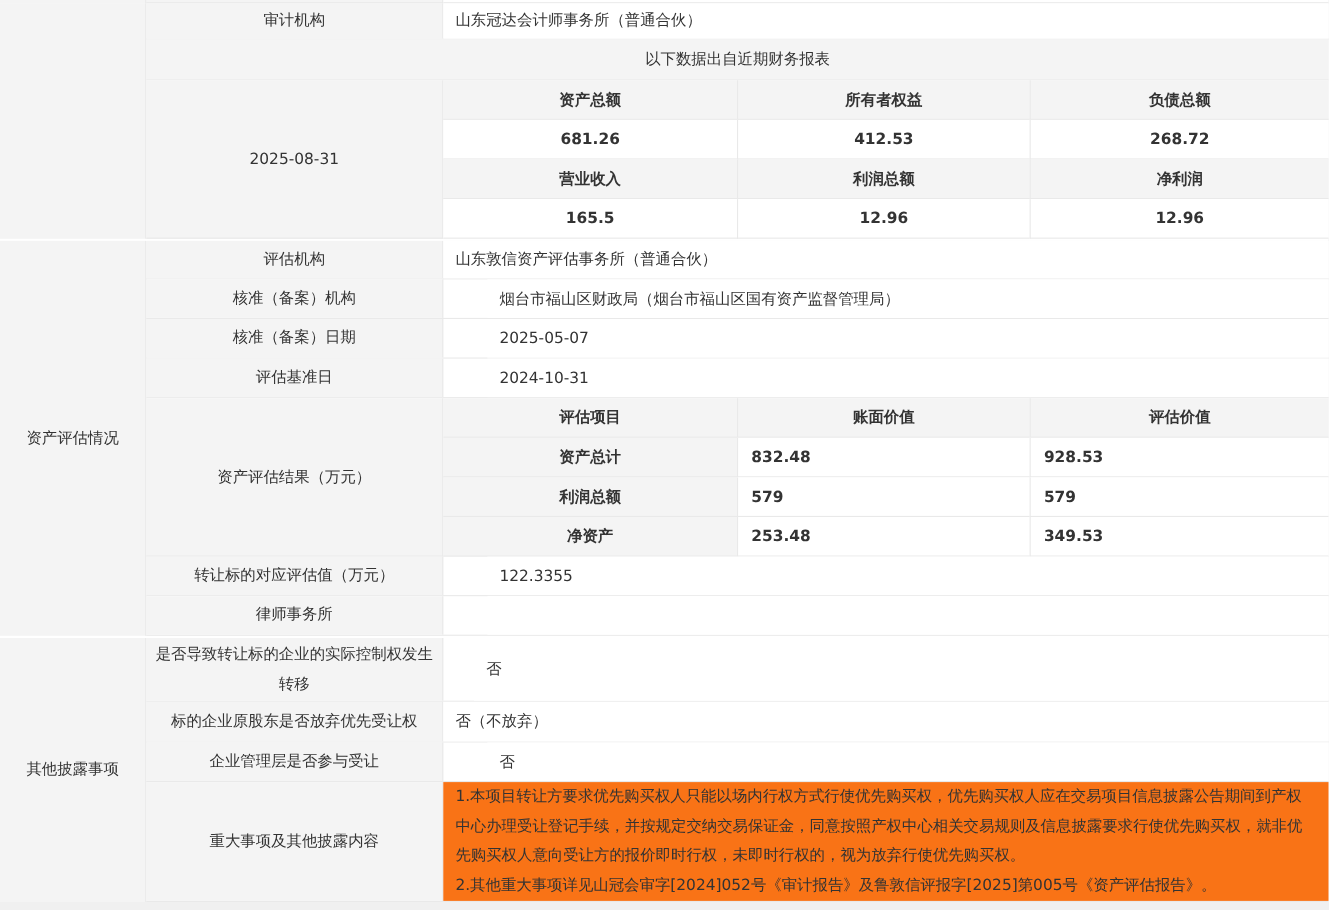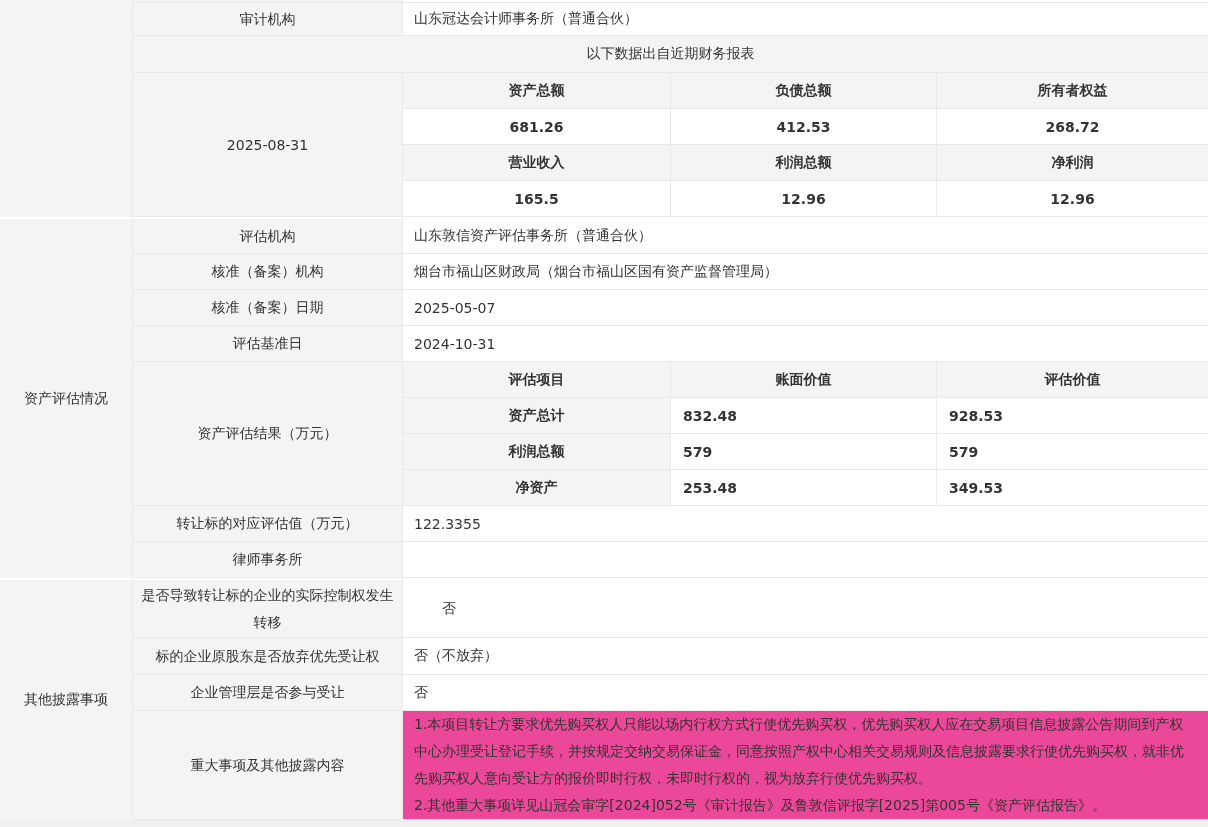--- a/index.html
+++ b/index.html
@@ -22,31 +22,31 @@
 
   .section { display: flex; background: #ffffff; }
   .sec-col {
     width: 133px; background: #f4f4f4; border-right: 1px solid #e9e9e9;
     display: flex; align-items: center; justify-content: center;
     text-align: center; flex-shrink: 0;
   }
   .sec-rows { flex: 1; display: flex; flex-direction: column; }
 
   .row { display: flex; border-bottom: 1px solid #e9e9e9; }
-  .h33 { height: 33px; } .h35 { height: 35px; } .h36 { height: 36px; }
+  .h33 { height: 33px; } .h35 { height: 35px; } .h36 { height: 36px; gap: 40px; }
   .h37 { height: 37px; } .h58 { height: 58px; gap: 28px; } .h109 { height: 109px; }
 
   .lbl {
     width: 270px; background: #f4f4f4; border-right: 1px solid #e9e9e9;
     display: flex; align-items: center; justify-content: center;
     text-align: center; line-height: 27px; padding: 0 8px; flex-shrink: 0;
   }
   .val { flex: 1; background: #ffffff; display: flex; align-items: center; padding: 0 11px; }
   .val-long {
-    flex: 1; background: #ec4899; display: flex; align-items: center;
+    flex: 1; background: #f97316; display: flex; align-items: center;
     padding: 2px 11px; line-height: 27px; white-space: pre-line;
   }
   .note-cell {
     flex: 1; background: #f4f4f4; display: flex;
     align-items: center; justify-content: center; text-align: right;
   }
 
   
   .block { display: flex; }
   .blklbl {
@@ -82,22 +82,22 @@
         <div class="lbl">审计机构</div>
         <div class="val">山东冠达会计师事务所（普通合伙）</div>
       </div>
       <div class="row h37">
         <div class="note-cell">以下数据出自近期财务报表</div>
       </div>
       <div class="block">
         <div class="blklbl">2025-08-31</div>
         <div class="grid3">
           <div class="gc-hd">资产总额</div>
+          <div class="gc-hd">所有者权益</div>
           <div class="gc-hd">负债总额</div>
-          <div class="gc-hd">所有者权益</div>
           <div class="gc-c">681.26</div>
           <div class="gc-c">412.53</div>
           <div class="gc-c">268.72</div>
           <div class="gc-hd">营业收入</div>
           <div class="gc-hd">利润总额</div>
           <div class="gc-hd">净利润</div>
           <div class="gc-c">165.5</div>
           <div class="gc-c">12.96</div>
           <div class="gc-c">12.96</div>
         </div>

